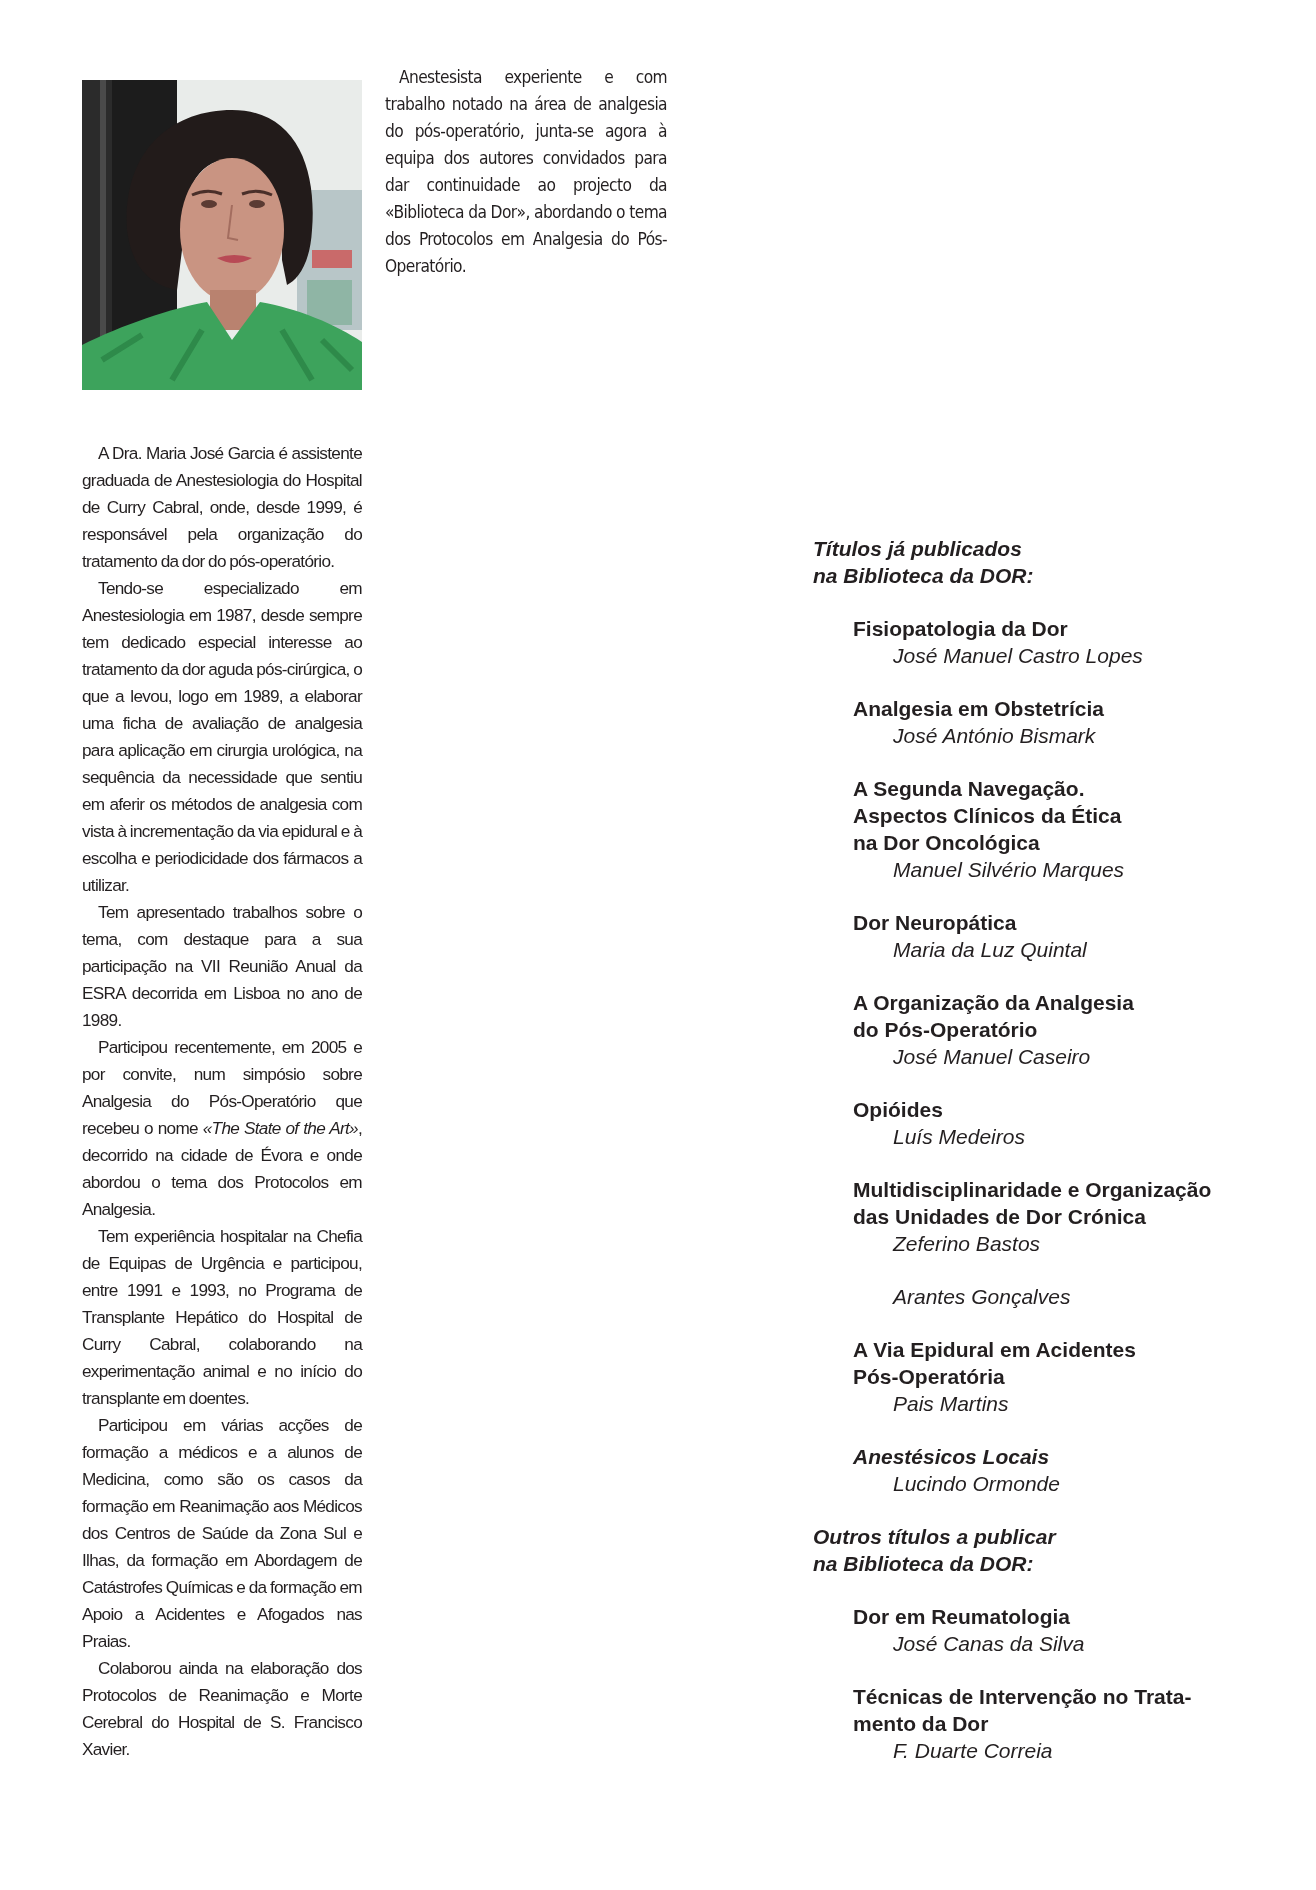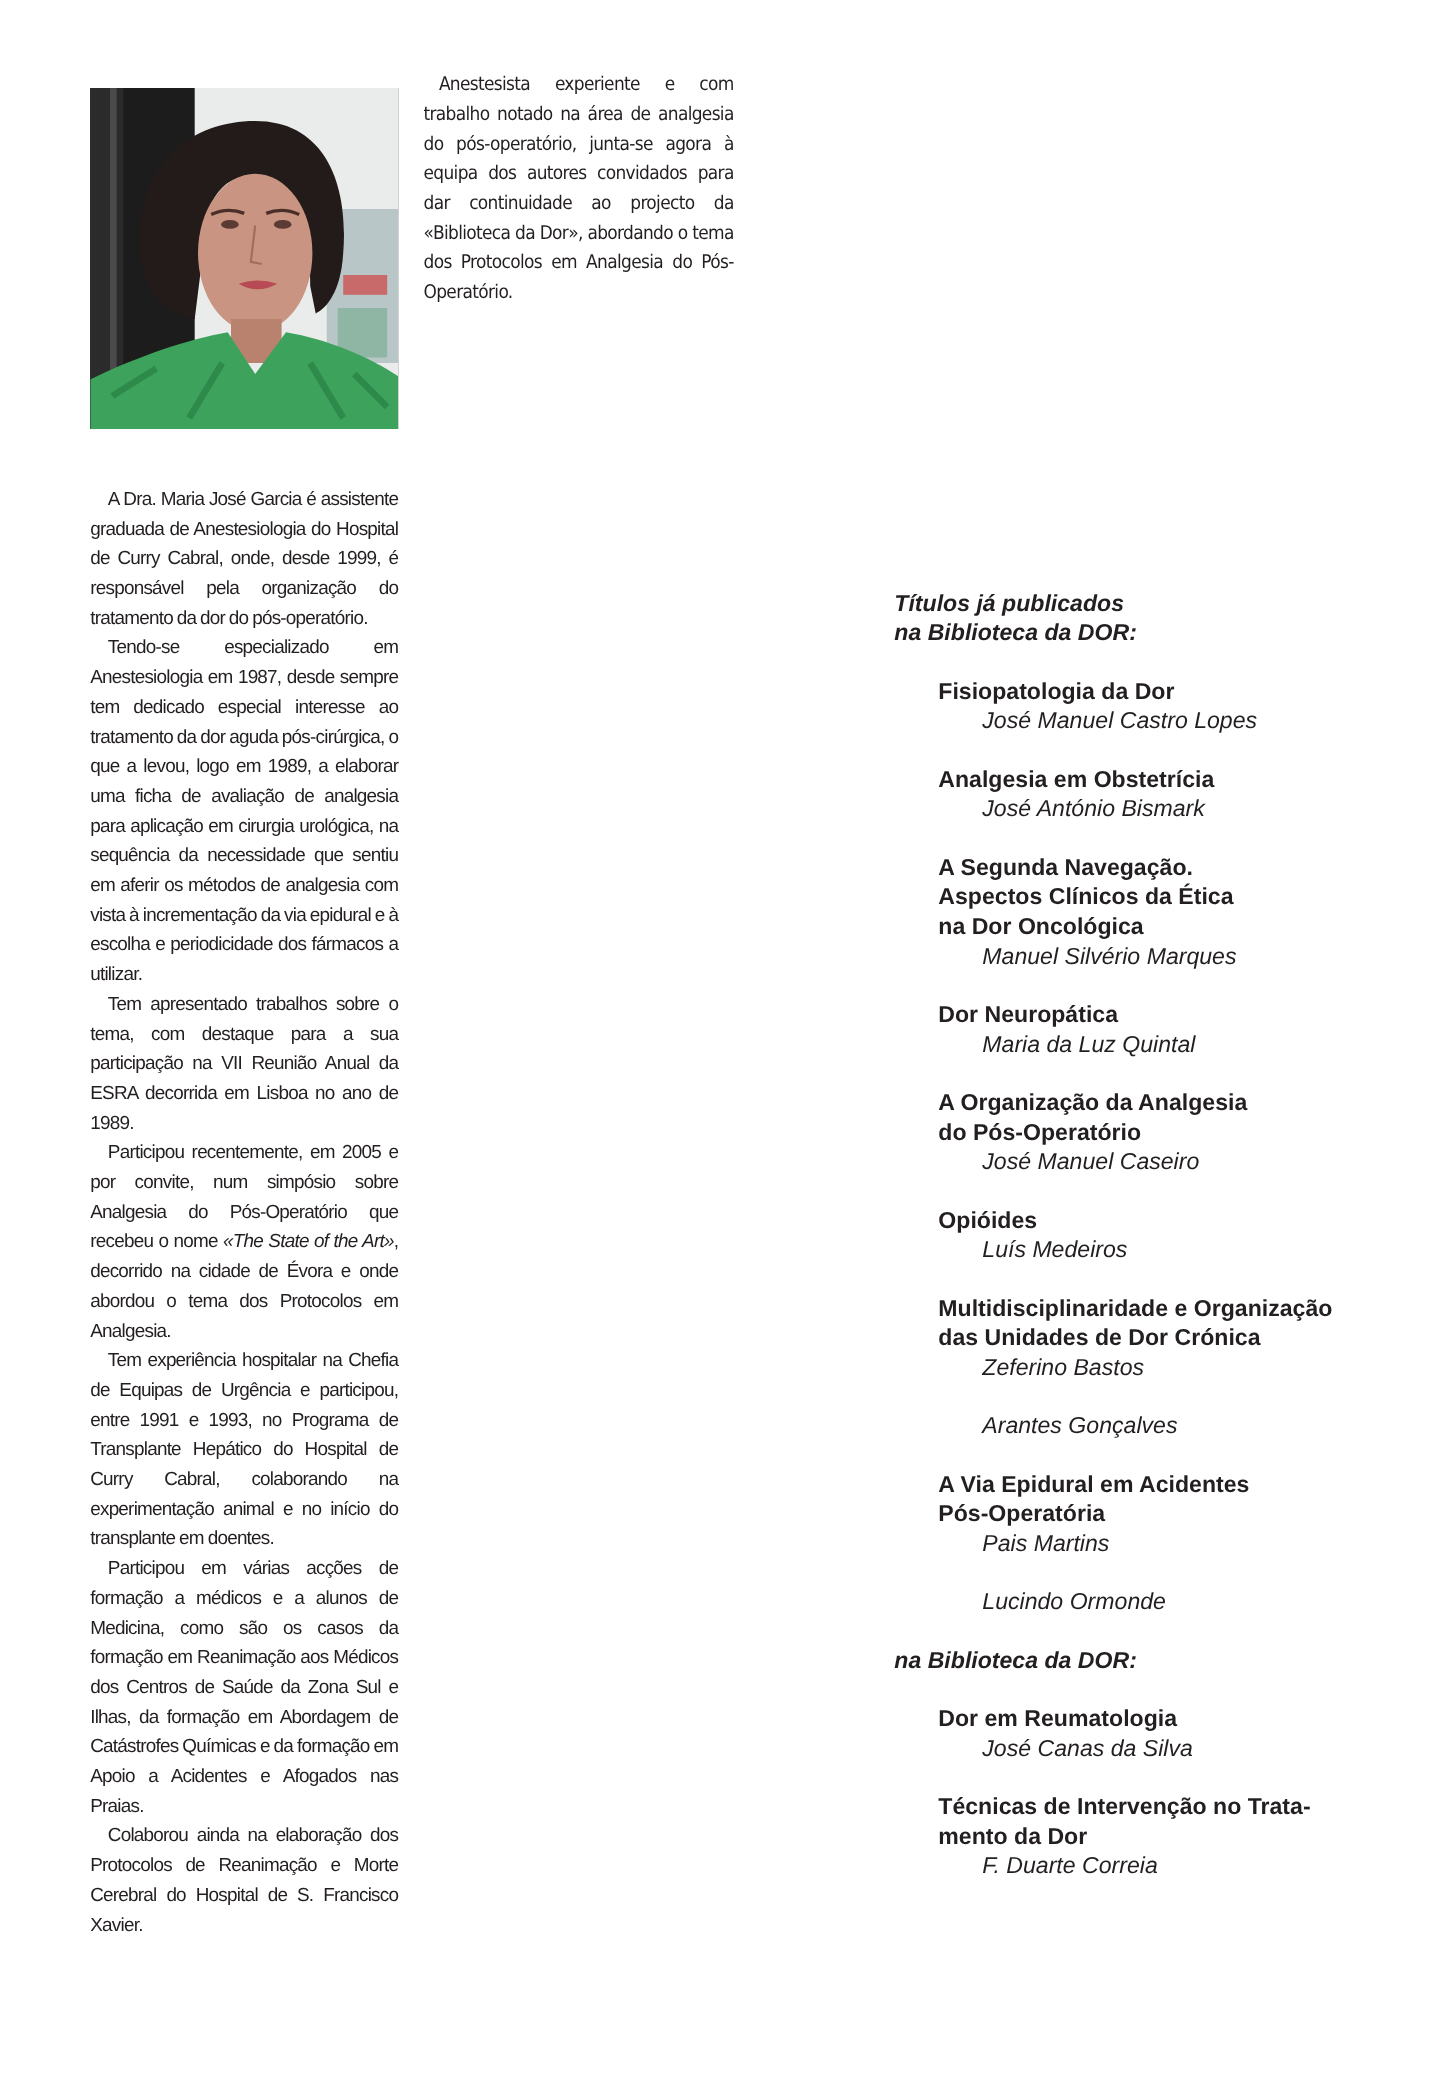--- a/index.html
+++ b/index.html
@@ -139,26 +139,30 @@
           <div class="cat-author">Arantes Gonçalves</div>
         </div>
         <div class="cat-item">
           <div class="cat-title">
             <div>A Via Epidural em Acidentes</div>
             <div>Pós-Operatória</div>
           </div>
           <div class="cat-author">Pais Martins</div>
         </div>
         <div class="cat-item">
+          <div class="cat-title italic">
+            <div>Anestésicos Locais</div>
+          </div>
           <div class="cat-author">Lucindo Ormonde</div>
         </div>
       </div>
   </div>
   <div>
     <div class="cat-heading">
+      <div>Outros títulos a publicar</div>
       <div>na Biblioteca da DOR:</div>
     </div>
     <div class="cat-list" id="upcoming-list">
         <div class="cat-item">
           <div class="cat-title">
             <div>Dor em Reumatologia</div>
           </div>
           <div class="cat-author">José Canas  da Silva</div>
         </div>
         <div class="cat-item">

